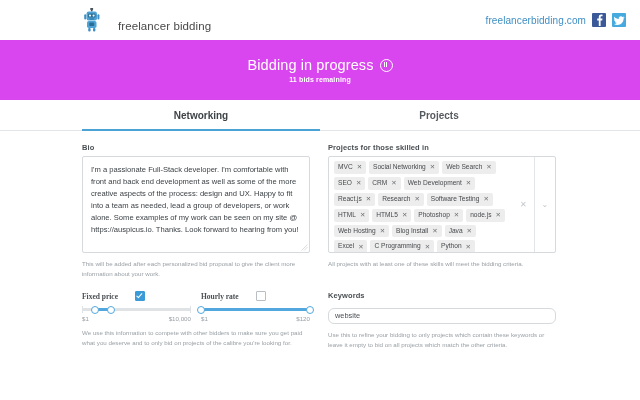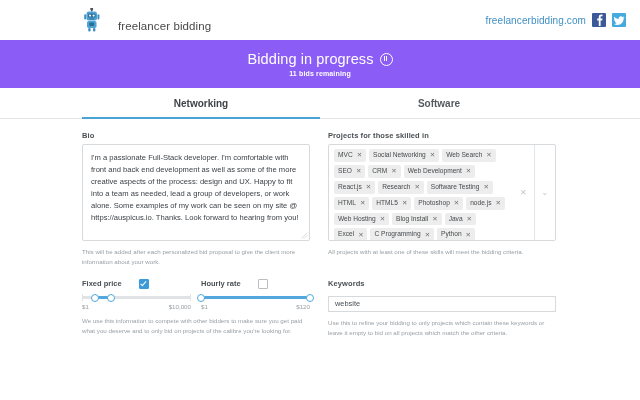--- a/index.html
+++ b/index.html
@@ -59,22 +59,22 @@
     display: inline-flex;
     align-items: center;
     justify-content: center;
   }
   .social.fb { background: #3b5998; }
   .social.tw { background: #46aadf; }
   .social svg { display: block; }
 
   
   .banner {
-    background: #8b5cf6;
-    height: 48px;
+    background: #d946ef;
+    height: 60px;
     display: flex;
     flex-direction: column;
     align-items: center;
     justify-content: center;
     color: #ffffff;
     gap: 3px;
   }
   .banner-title {
     font-size: 14.5px;
     display: flex;
@@ -266,23 +266,24 @@
     display: flex;
     gap: 18px;
   }
   .slider-pair {
     display: flex;
     gap: 10px;
   }
   .slider-group { width: 109px; }
   .slider-head {
     display: flex;
-    align-items: flex-start;
+    align-items: center;
     gap: 17px;
     margin-bottom: 7px;
+    font-family: Liberation Serif, serif;
   }
   .slider-head .lbl {
     font-size: 7.5px;
     font-weight: bold;
     color: #4a4f53;
   }
   .cbox {
     width: 8px;
     height: 8px;
     border: 1px solid #b9bec2;
@@ -340,21 +341,21 @@
   }
   .slider-ends {
     display: flex;
     justify-content: space-between;
     font-size: 6.2px;
     color: #9aa0a5;
   }
 
   .kw-input {
     border: 1px solid #d6dadd;
-    border-radius: 0;
+    border-radius: 6px;
     height: 16px;
     width: 100%;
     box-sizing: border-box;
     padding: 0 6px;
     font-size: 7.4px;
     color: #4a4f53;
     font-family: "Liberation Sans", sans-serif;
     background: #fff;
     outline: none;
   }
@@ -404,21 +405,21 @@
     <span class="pause-icon"></span>
   </div>
   <div class="banner-sub">11 bids remaining</div>
 </div>
 
 <div class="tabs">
   <div class="tab active">
     <span>Networking</span>
   </div>
   <div class="tab">
-    <span>Software</span>
+    <span>Projects</span>
   </div>
 </div>
 
 <div class="main">
 
   <div class="col">
     <div class="field-label">Bio</div>
     <div style="position:relative;">
       <textarea class="bio-box" style="">I'm a passionate Full-Stack developer. I'm comfortable with front and back end development as well as some of the more creative aspects of the process: design and UX. Happy to fit into a team as needed, lead a group of developers, or work alone. Some examples of my work can be seen on my site @ https://auspicus.io. Thanks. Look forward to hearing from you!</textarea>
       <svg class="resize-grip" viewBox="0 0 7 7">

